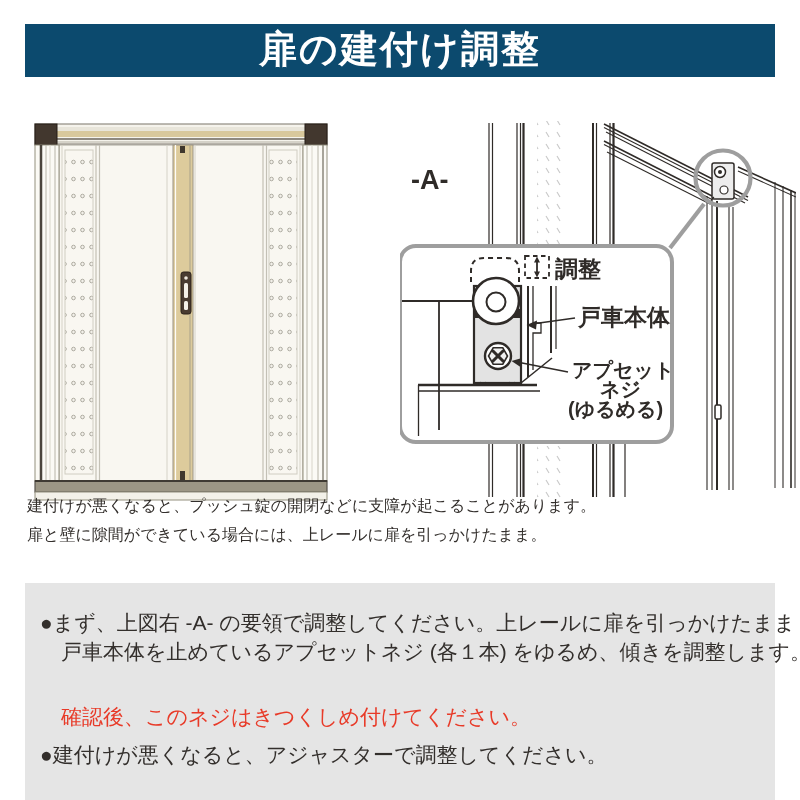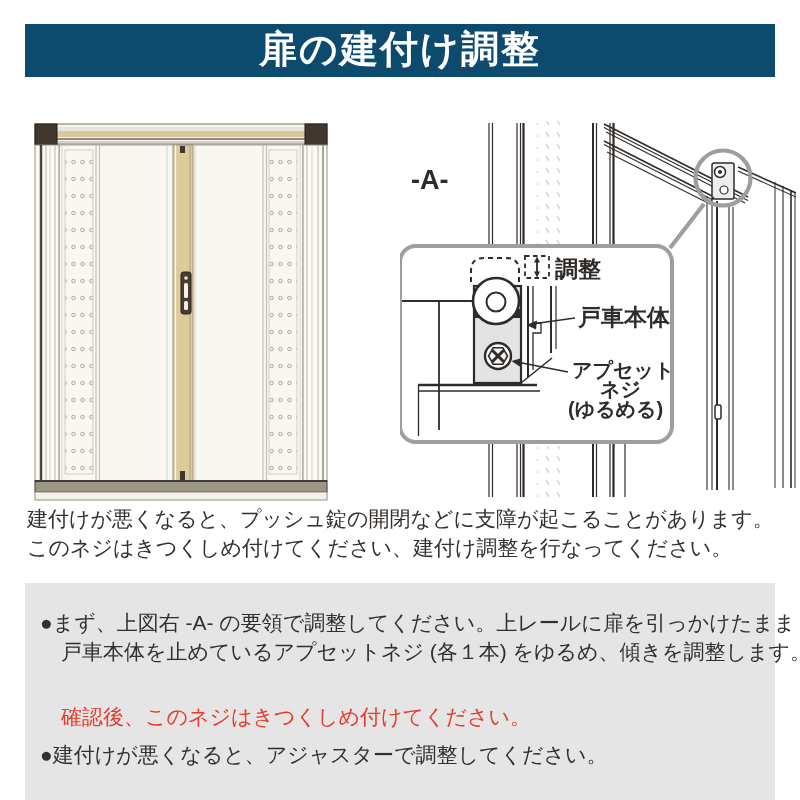--- a/index.html
+++ b/index.html
@@ -11,22 +11,22 @@
   .abs{position:absolute;}
   
   #header{
     left:25px;top:24px;width:750px;height:53px;
     background:#0c4a6e;color:#ffffff;
     font-size:38px;font-weight:700;letter-spacing:2px;
     display:flex;align-items:flex-start;justify-content:center;
   }
   
   #intro{
-    left:27px;top:506px;width:760px;
-    font-size:21px;line-height:29px;letter-spacing:0px;font-family:Liberation Mono, monospace;
+    left:27px;top:491px;width:760px;
+    font-size:16px;line-height:29px;letter-spacing:0px;
   }
   
   #notes{
     left:25px;top:583px;width:750px;height:246px;
     background:#e5e5e5;box-sizing:border-box;
     padding:25px 14px 0 15px;
     font-size:21px;line-height:29px;
   }
   .note-line{white-space:nowrap;}
   .note-indent{padding-left:21px;}
@@ -225,21 +225,21 @@
       <polygon points="111.5,256 122,253 120.5,262" fill="#2f2b28"></polygon>
     </g>
     <text x="172" y="272" class="dlabel-sm">アプセット</text>
     <text x="200" y="291" class="dlabel-sm">ネジ</text>
     <text x="168" y="311" class="dlabel-sm">(ゆるめる)</text>
   </g>
 </svg>
 
 <div id="intro" class="abs">
   <div>建付けが悪くなると、プッシュ錠の開閉などに支障が起こることがあります。</div>
-  <div>このネジはきつくしめ付けてください、建付け調整を行なってください。</div>
+  <div>扉と壁に隙間ができている場合には、上レールに扉を引っかけたまま。</div>
 </div>
 
 <div id="notes" class="abs">
   <div class="note-line"><span>●</span><span>まず、上図右 -A- の要領で調整してください。上レールに扉を引っかけたまま</span></div>
   <div class="note-line note-indent">戸車本体を止めているアプセットネジ (各１本) をゆるめ、傾きを調整します。</div>
   <div class="note-line note-indent note-red">確認後、このネジはきつくしめ付けてください。</div>
   <div id="note-item2" class="note-line"><span>●</span><span>建付けが悪くなると、アジャスターで調整してください。</span></div>
 </div>
 
 </body></html>

